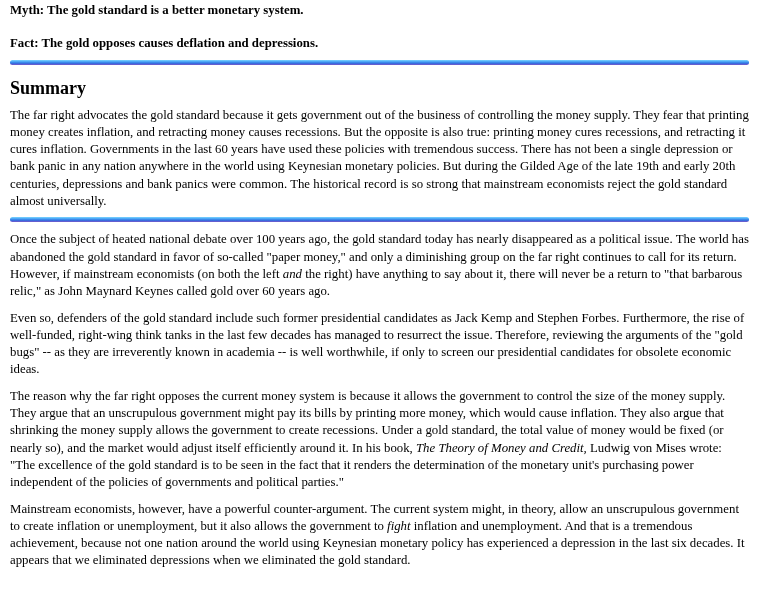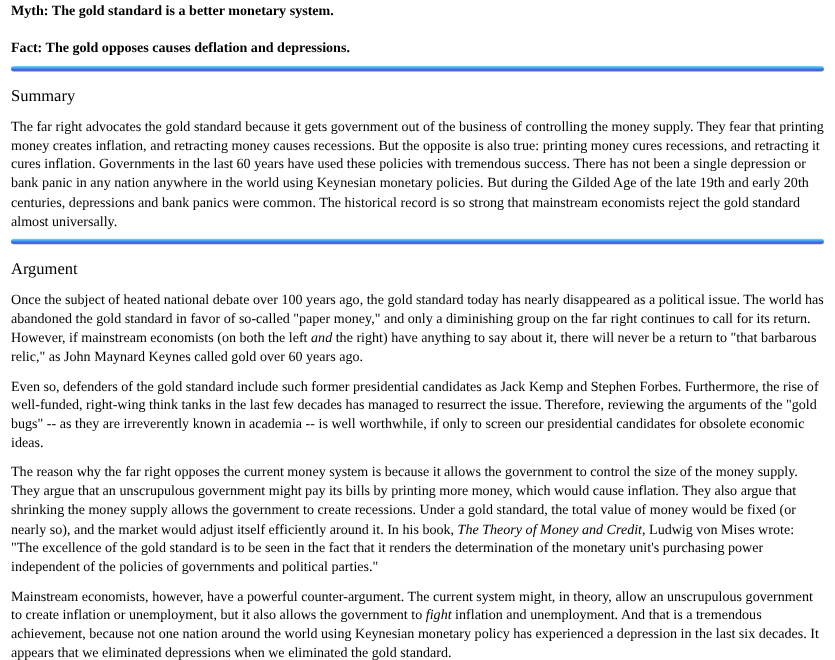--- a/index.html
+++ b/index.html
@@ -35,23 +35,23 @@
     height: 5px;
     margin: 7px 0;
     border-radius: 3px;
     background: linear-gradient(180deg,
       #7ED6FF 0%,
       #47A3F5 35%,
       #2F6FE0 65%,
       #7A57C8 100%);
   }
   h3.sec {
-    font-size: 15px;
+    font-size: 18px;
     line-height: 20px;
-    font-weight: normal;
+    font-weight: bold;
     margin: 13px 0 0 0;
   }
   .page i {
     font-style: italic;
   }
 </style>
 </head>
 <body>
 
 <div class="page">
@@ -61,21 +61,20 @@
   <p class="lead">Fact: The gold opposes causes deflation and depressions.</p>
 
   <hr class="rule">
 
   <h3 class="sec">Summary</h3>
 
   <p>The far right advocates the gold standard because it gets government out of the business of controlling the money supply. They fear that printing money creates inflation, and retracting money causes recessions. But the opposite is also true: printing money cures recessions, and retracting it cures inflation. Governments in the last 60 years have used these policies with tremendous success. There has not been a single depression or bank panic in any nation anywhere in the world using Keynesian monetary policies. But during the Gilded Age of the late 19th and early 20th centuries, depressions and bank panics were common. The historical record is so strong that mainstream economists reject the gold standard almost universally.</p>
 
   <hr class="rule">
 
-  <h3 class="sec">Argument</h3>
 
   <p><span>Once the subject of heated national debate over 100 years ago, the gold standard today has nearly disappeared as a political issue. The world has abandoned the gold standard in favor of so-called "paper money," and only a diminishing group on the far right continues to call for its return. However, if mainstream economists (on both the left </span><i>and</i><span> the right) have anything to say about it, there will never be a return to "that barbarous relic," as John Maynard Keynes called gold over 60 years ago.</span></p>
 
   <p>Even so, defenders of the gold standard include such former presidential candidates as Jack Kemp and Stephen Forbes. Furthermore, the rise of well-funded, right-wing think tanks in the last few decades has managed to resurrect the issue. Therefore, reviewing the arguments of the "gold bugs" -- as they are irreverently known in academia -- is well worthwhile, if only to screen our presidential candidates for obsolete economic ideas.</p>
 
   <p><span>The reason why the far right opposes the current money system is because it allows the government to control the size of the money supply. They argue that an unscrupulous government might pay its bills by printing more money, which would cause inflation. They also argue that shrinking the money supply allows the government to create recessions. Under a gold standard, the total value of money would be fixed (or nearly so), and the market would adjust itself efficiently around it. In his book, </span><i>The Theory of Money and Credit,</i><span> Ludwig von Mises wrote: "The excellence of the gold standard is to be seen in the fact that it renders the determination of the monetary unit's purchasing power independent of the policies of governments and political parties."</span></p>
 
   <p><span>Mainstream economists, however, have a powerful counter-argument. The current system might, in theory, allow an unscrupulous government to create inflation or unemployment, but it also allows the government to </span><i>fight</i><span> inflation and unemployment. And that is a tremendous achievement, because not one nation around the world using Keynesian monetary policy has experienced a depression in the last six decades. It appears that we eliminated depressions when we eliminated the gold standard.</span></p>
 
 </div>

